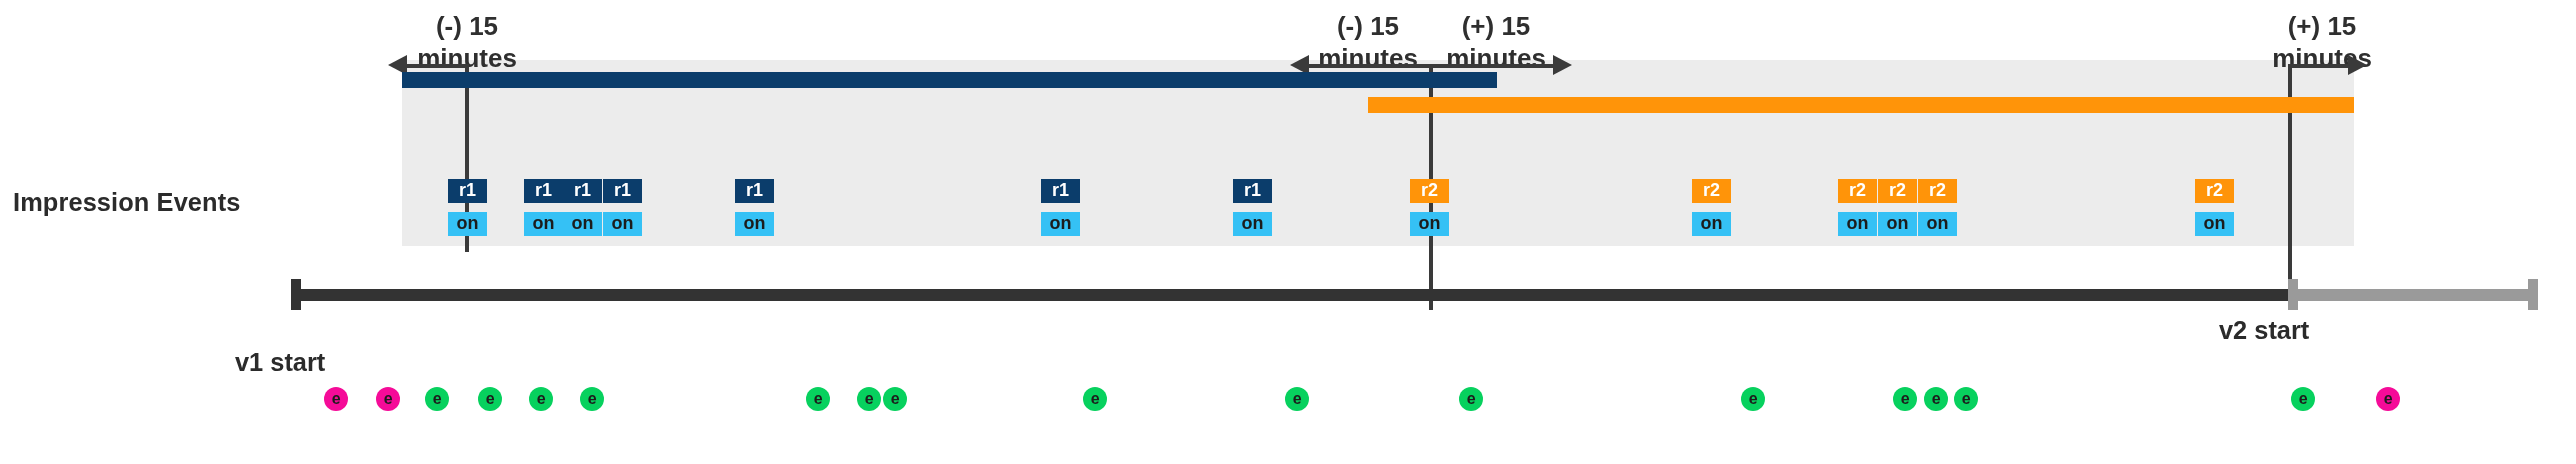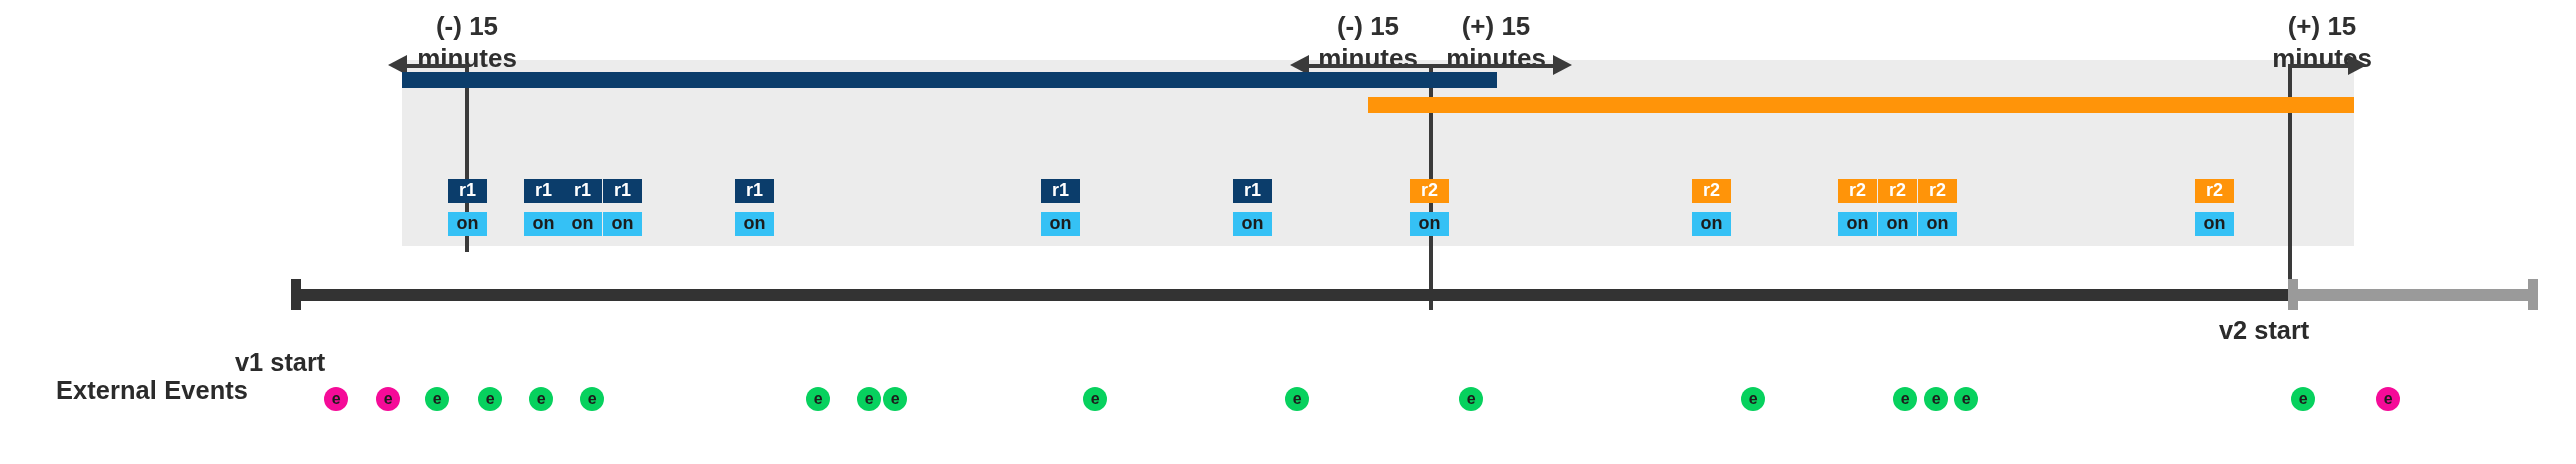--- a/index.html
+++ b/index.html
@@ -127,21 +127,21 @@
     color: #1c1c1c;
   }
 </style>
 </head>
 <body>
 
 <div id="stage" style="width: 2576px; height: 464px; background: rgb(255, 255, 255);">
 
   <div class="panel" id="panel" style="left: 402px; top: 60px; width: 1952px; height: 186px; background: rgb(236, 236, 236);"></div>
 
-  <div class="row-label" id="extLabel" style="left: 56px; top: 376px;">External Events</div>
+  <div class="row-label" id="impLabel" style="left: 13px; top: 188px;">Impression Events</div>
 
   <div id="calloutLayer">
       <div class="callout" style="left: 345px; top: 11.3px; width: 244px;">
         <div>(-) 15</div>
         <div>minutes</div>
       </div>
       <div class="vline" style="left: 465px; top: 64px; height: 188px; background: rgb(58, 58, 58);"></div>
       <div class="hline" style="left: 407px; top: 64px; width: 58px; background: rgb(58, 58, 58);"></div>
       <div class="arrow-head arrow-left" style="top: 55px; left: 388px;"></div>
       <div class="callout" style="left: 1246px; top: 11.3px; width: 244px;">

